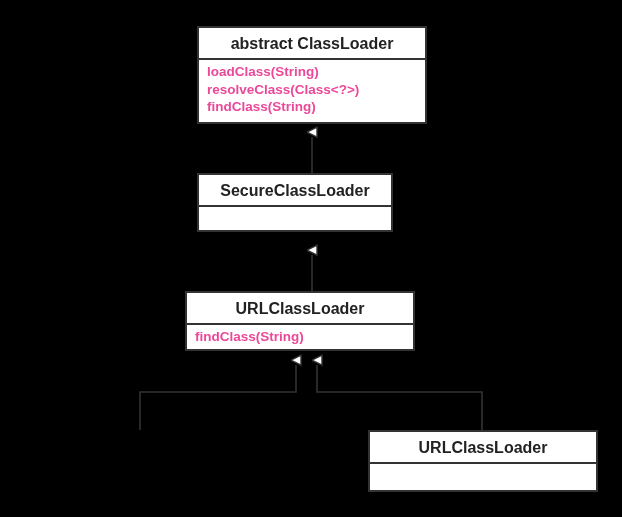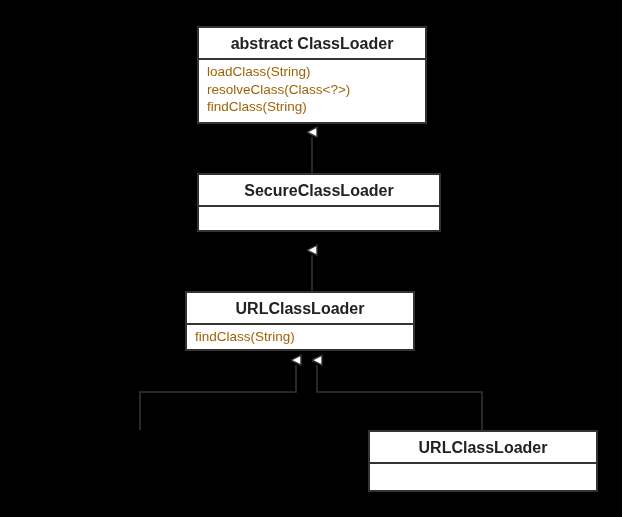--- a/index.html
+++ b/index.html
@@ -8,27 +8,27 @@
   #stage{position:relative;width:622px;height:517px;background:#000;}
   svg#edges{position:absolute;left:0;top:0;width:622px;height:517px;}
 
   .uml-class{position:absolute;background:#ffffff;border:2px solid #333333;
              box-sizing:border-box;}
   .uml-title{height:32px;line-height:32px;text-align:center;
              font-weight:bold;font-size:16px;color:#222222;
              border-bottom:2px solid #333333;box-sizing:border-box;
              white-space:nowrap;overflow:hidden;}
   .uml-ops{box-sizing:border-box;padding:3px 0 0 8px;}
-  .uml-op{font-size:13.5px;color:#a16207;line-height:17.5px;
-          white-space:nowrap;}
+  .uml-op{font-size:13.5px;color:#ec4899;line-height:17.5px;
+          white-space:nowrap;font-weight:bold;}
   .uml-ops.empty{padding:0;}
 
   
   #cls-classloader   {left:197px;top:26px; width:230px;height:98px;}
-  #cls-secure        {left:197px;top:173px;width:244px;height:59px;}
+  #cls-secure        {left:197px;top:173px;width:196px;height:59px;}
   #cls-url           {left:185px;top:291px;width:230px;height:60px;}
   #cls-ext           {left:25px; top:430px;width:230px;height:62px;}
   #cls-app           {left:368px;top:430px;width:230px;height:62px;}
 </style>
 </head>
 <body>
 
 <div id="stage">
 
   <svg id="edges" viewBox="0 0 622 517">

